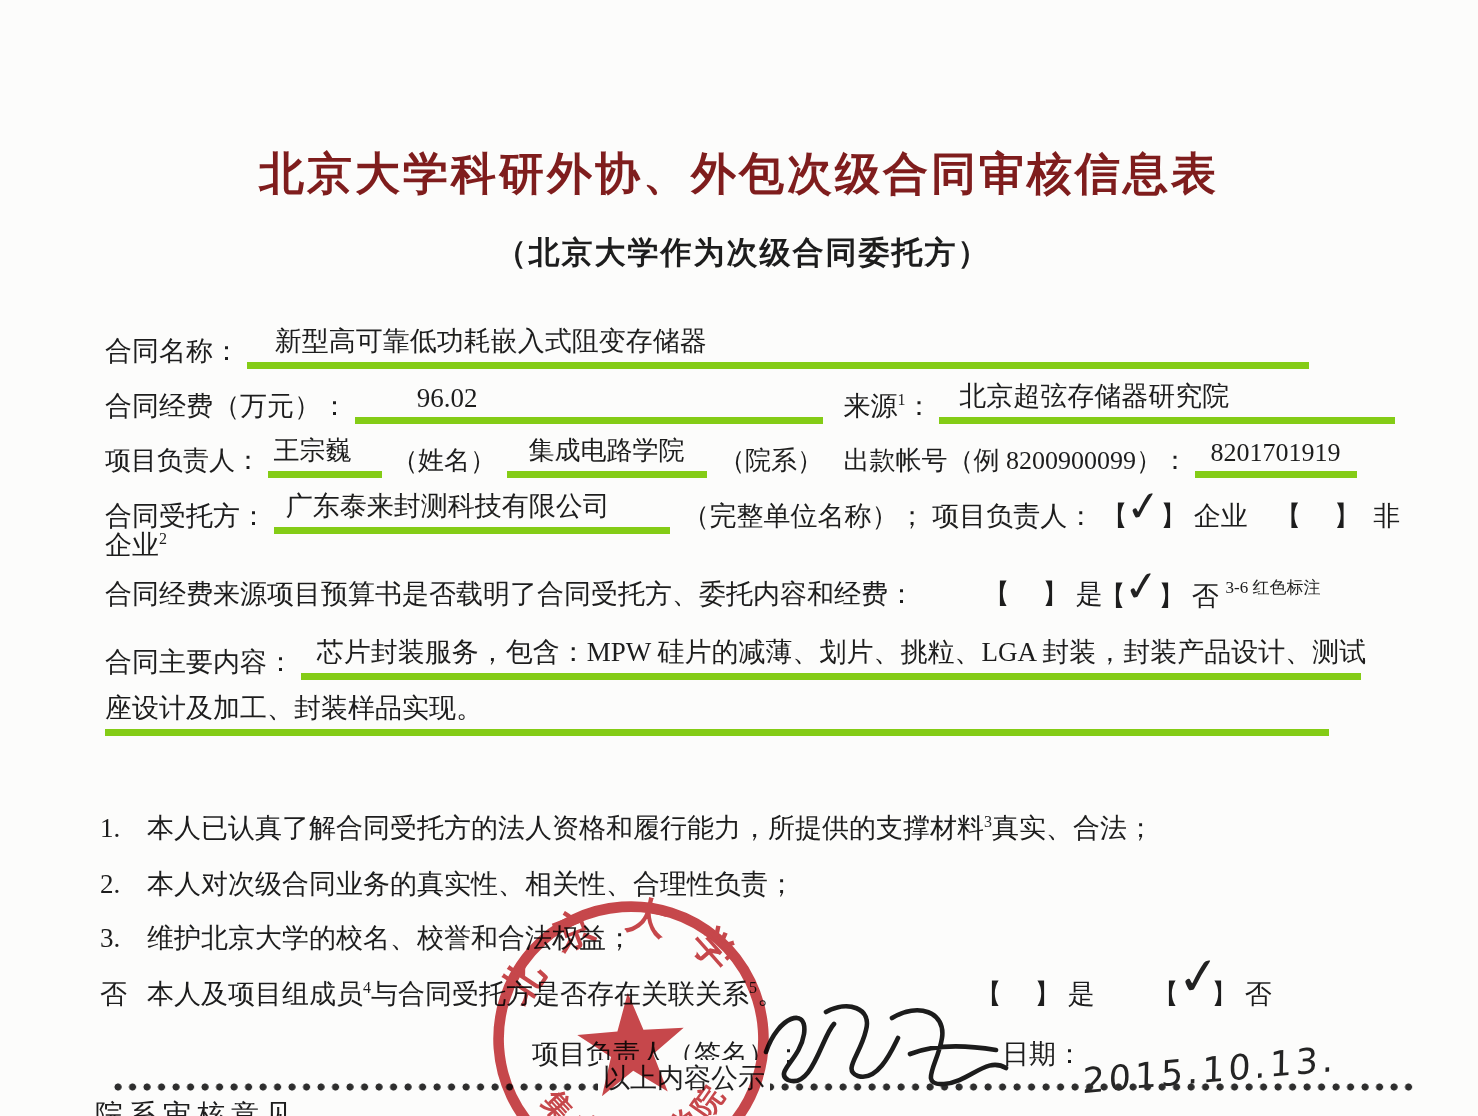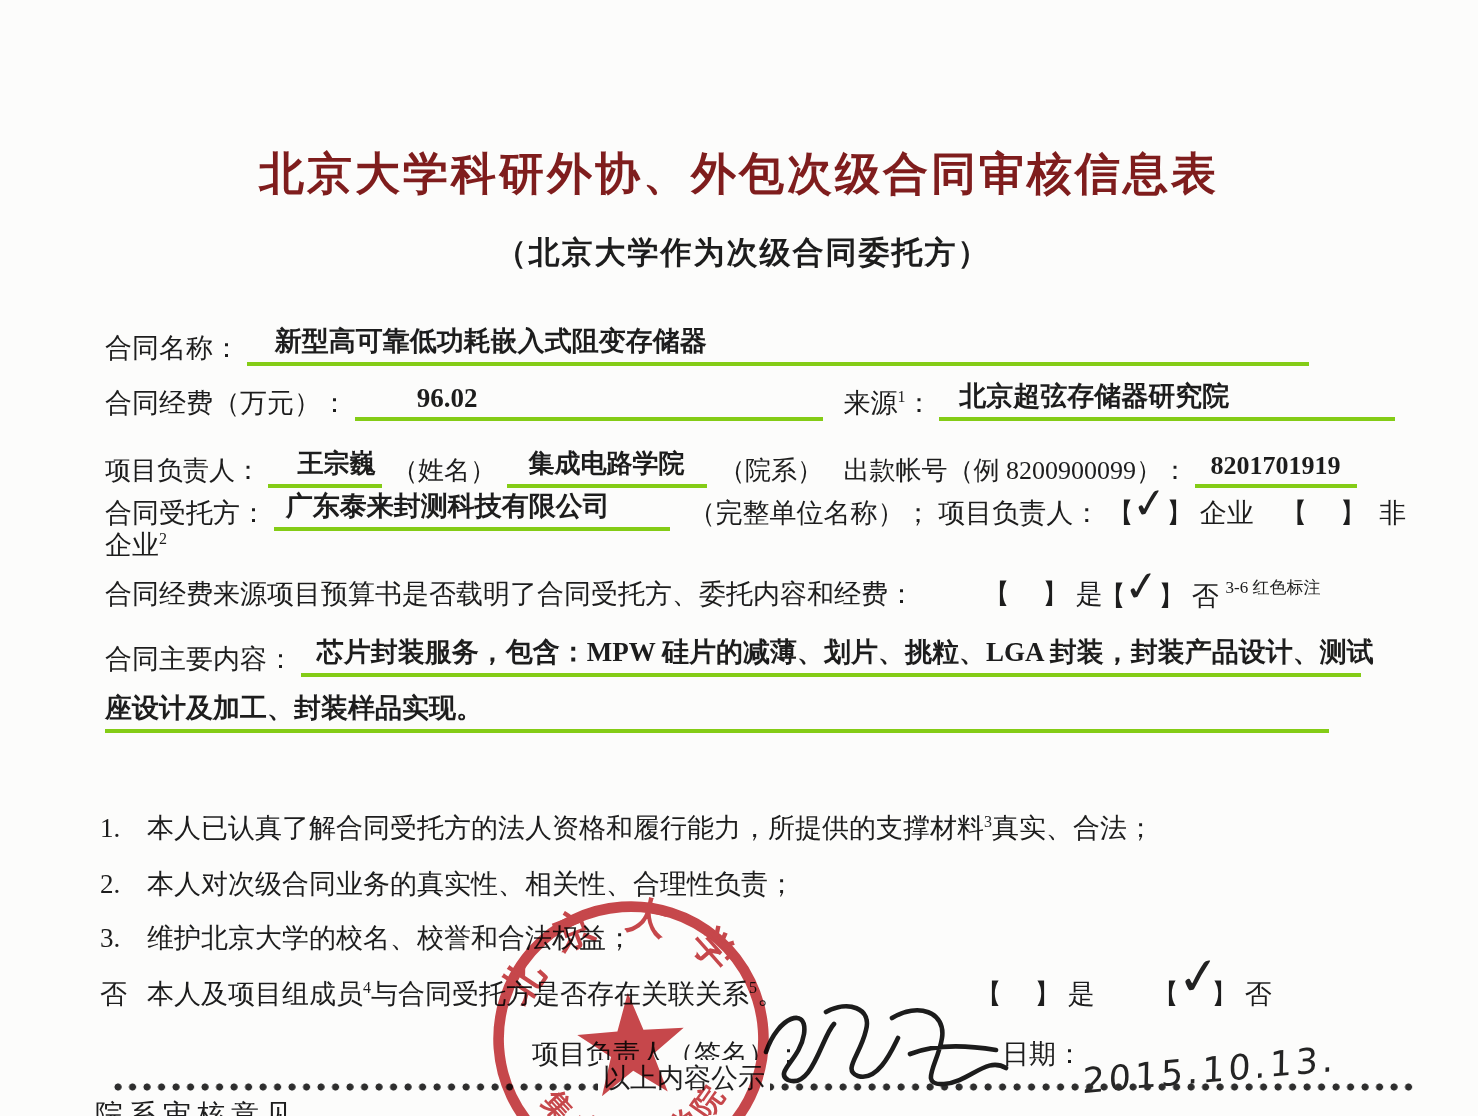--- a/index.html
+++ b/index.html
@@ -5,21 +5,21 @@
   html,body{margin:0;padding:0;background:#e8e8e8;}
   .page{
     position:relative;width:1478px;height:1116px;margin:0 auto;
     background:#fcfcfb;overflow:hidden;color:#1d1d1d;
     font-family:"Liberation Serif","DejaVu Serif",serif;
   }
   .abs{position:absolute;white-space:nowrap;}
   .title{left:0;right:0;top:144px;text-align:center;font-size:45px;font-weight:bold;letter-spacing:3px;color:#7f1d1d;}
   .subtitle{left:0;right:0;top:232px;text-align:center;font-size:31px;font-weight:bold;letter-spacing:2px;padding-left:8px;}
   .row{font-size:27px;}
-  .u{display:inline-block;border-bottom:4px solid #84cc16;padding:0 6px 3px 6px;vertical-align:bottom;font-weight:bold;}
+  .u{display:inline-block;border-bottom:7px solid #84cc16;padding:0 6px 3px 6px;vertical-align:bottom;}
   .sup{font-size:16px;vertical-align:10px;letter-spacing:0;}
   .supnote{font-size:17px;vertical-align:12px;}
   .cbox{display:inline-block;position:relative;}
   .cmark{display:inline-block;width:32px;text-align:center;
     font-family:"DejaVu Sans",sans-serif;font-size:42px;font-weight:bold;
     position:relative;top:-12px;left:-2px;transform:rotate(-6deg);line-height:0;vertical-align:middle;color:#222;}
   .cmark.big{font-size:52px;top:-20px;}
   .cgap{display:inline-block;width:32px;}
   .num{display:inline-block;width:47px;}
   .bold{font-weight:bold;}
@@ -50,32 +50,32 @@
 
   <div class="abs row" style="left:105px;top:378px;">
     <span>合同经费（万元）：</span>
     <span class="u" style="width:400px;padding-left:62px;">96.02</span>
     <span style="margin-left:14px;"><span>来源</span><span class="sup">1</span><span>：</span></span>
     <span class="u" style="width:430px;padding-left:20px;">北京超弦存储器研究院</span>
   </div>
 
   <div class="abs row" style="left:105px;top:433px;font-size:26px;">
     <span>项目负责人：</span>
-    <span class="u" style="width:102px;text-align:right;margin-top:13px;">王宗巍</span>
+    <span class="u" style="width:102px;text-align:left;">王宗巍</span>
     <span style="margin:0 4px;font-family:Liberation Mono, monospace;">（姓名）</span>
     <span class="u" style="width:188px;text-align:center;">集成电路学院</span>
     <span style="margin:0 6px;">（院系）</span>
     <span style="margin-left:8px;">出款帐号（例 8200900099）：</span>
     <span class="u" style="width:150px;text-align:center;">8201701919</span>
   </div>
 
   <div class="abs row" style="left:105px;top:488px;">
     <span>合同受托方：</span>
     <span class="u" style="width:378px;padding-left:12px;">广东泰来封测科技有限公司</span>
-    <span style="margin-left:12px;">（完整单位名称）；</span>
+    <span style="margin-left:6px;">（完整单位名称）；</span>
     <span>项目负责人：</span>
     <span class="cbox"><span>【</span><span class="cmark">✓</span><span>】</span></span>
     <span>企业</span>
     <span class="cbox" style="margin-left:20px;"><span>【</span><span class="cgap"></span><span>】</span></span>
     <span style="margin-left:6px;">非</span>
   </div>
 
   <div class="abs row" style="left:105px;top:527px;">
     <span>企业</span><span class="sup">2</span>
   </div>

